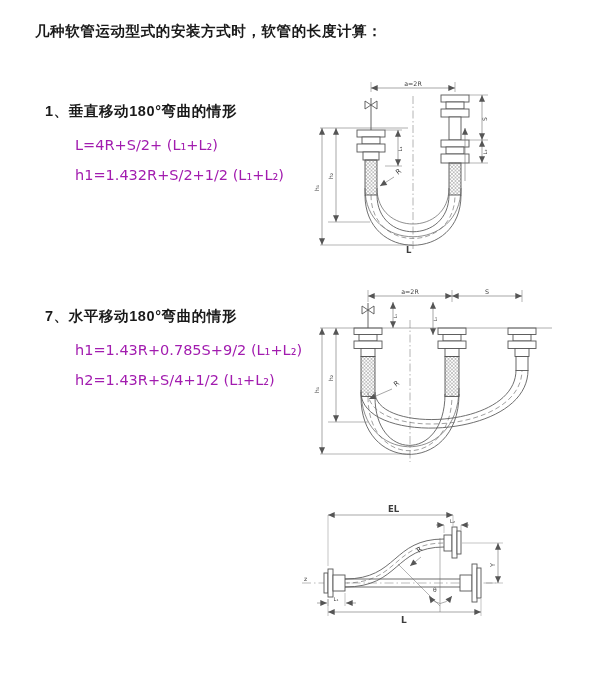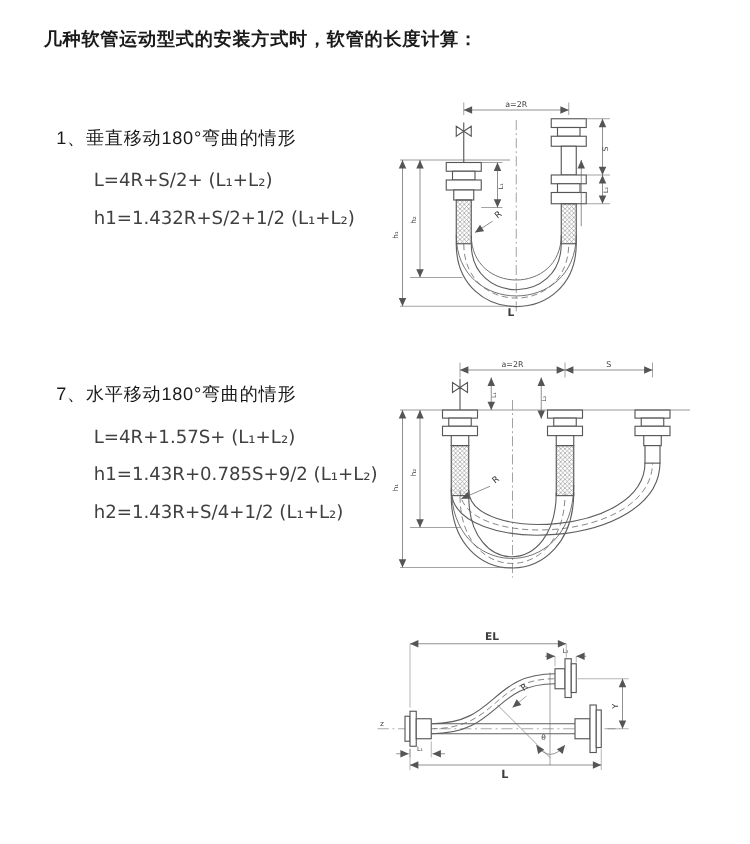--- a/index.html
+++ b/index.html
@@ -3,23 +3,23 @@
 <meta charset="utf-8">
 <style>
   html,body{margin:0;padding:0;background:#fff;}
   .page{position:relative;width:600px;height:651px;background:#ffffff;overflow:hidden;
         font-family:"Liberation Sans","DejaVu Sans",sans-serif;color:#1a1a1a;}
   .title{position:absolute;left:35px;top:22px;font-size:14.5px;font-weight:600;letter-spacing:.6px;}
   .section{position:absolute;left:45px;}
   #sec1{top:101px}
   #sec2{top:306px}
   #sec3{top:515px}
-  .sec-heading{font-size:14.5px;font-weight:400;letter-spacing:.6px;line-height:20px;margin-bottom:9px;}
+  .sec-heading{font-size:14.5px;font-weight:700;letter-spacing:.6px;line-height:20px;margin-bottom:9px;}
   .formula{font-family:"DejaVu Sans",sans-serif;font-size:14.5px;line-height:30px;
-           padding-left:30px;white-space:pre;color:#404040;}
+           padding-left:30px;white-space:pre;color:#a21caf;}
   .diag{position:absolute;}
   .d1{left:312px;top:76px}
   .d2{left:312px;top:282px}
   .d3{left:300px;top:500px}
   svg text{font-family:"DejaVu Sans",sans-serif;fill:#3d3d3d;}
 </style>
 </head>
 <body>
 
 <div class="page">
@@ -27,21 +27,20 @@
   <div class="title">几种软管运动型式的安装方式时，软管的长度计算：</div>
 
   <div class="section" id="sec1">
     <div class="sec-heading">1、垂直移动180°弯曲的情形</div>
     <div class="formula">L=4R+S/2+ (L₁+L₂)</div>
     <div class="formula">h1=1.432R+S/2+1/2 (L₁+L₂)</div>
   </div>
 
   <div class="section" id="sec2">
     <div class="sec-heading">7、水平移动180°弯曲的情形</div>
-    <div class="formula">L=4R+1.57S+ (L₁+L₂)</div>
     <div class="formula">h1=1.43R+0.785S+9/2 (L₁+L₂)</div>
     <div class="formula">h2=1.43R+S/4+1/2 (L₁+L₂)</div>
   </div>
 
 
   <svg class="diag d1" width="280" height="180" viewBox="0 0 280 180">
     <defs>
       <marker id="ar1" markerUnits="userSpaceOnUse" markerWidth="8" markerHeight="8" viewBox="0 0 8 8" refX="7.5" refY="4" orient="auto-start-reverse">
         <path d="M0.8,1 L7.5,4 L0.8,7 z" fill="#555"></path>
       </marker>

